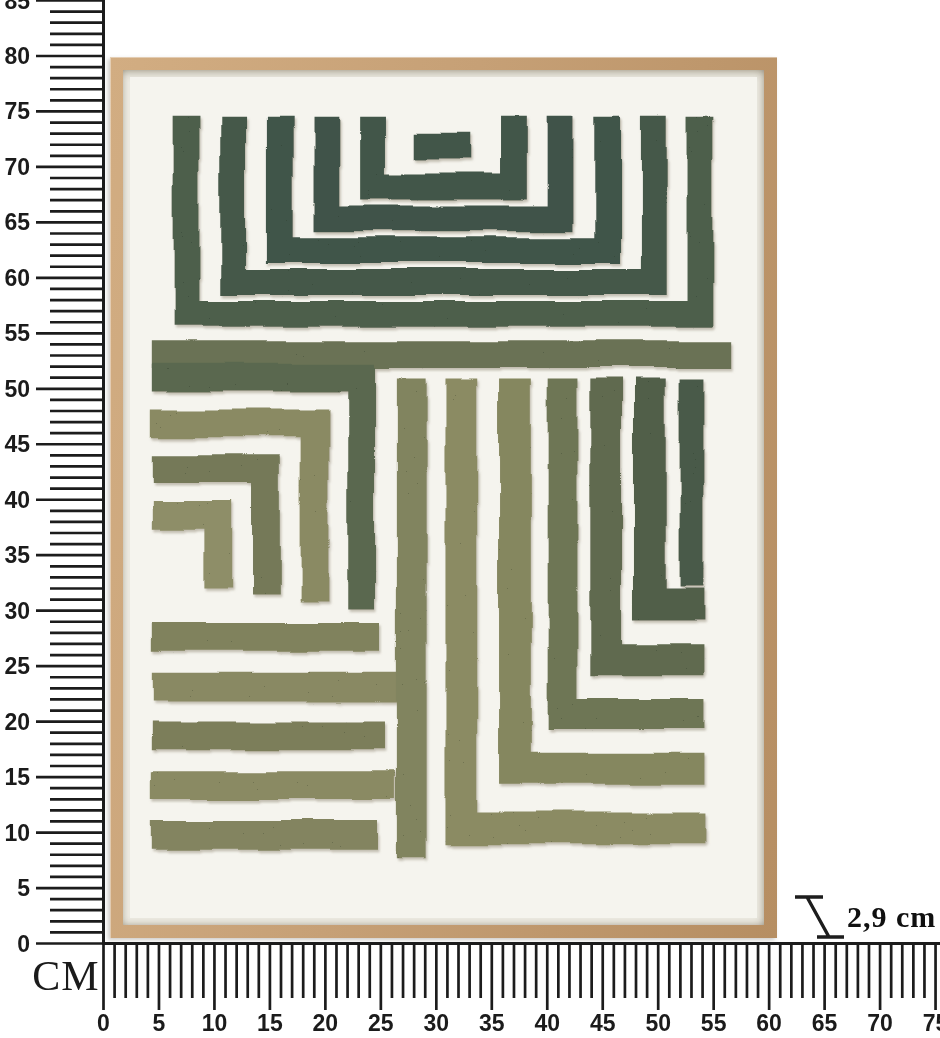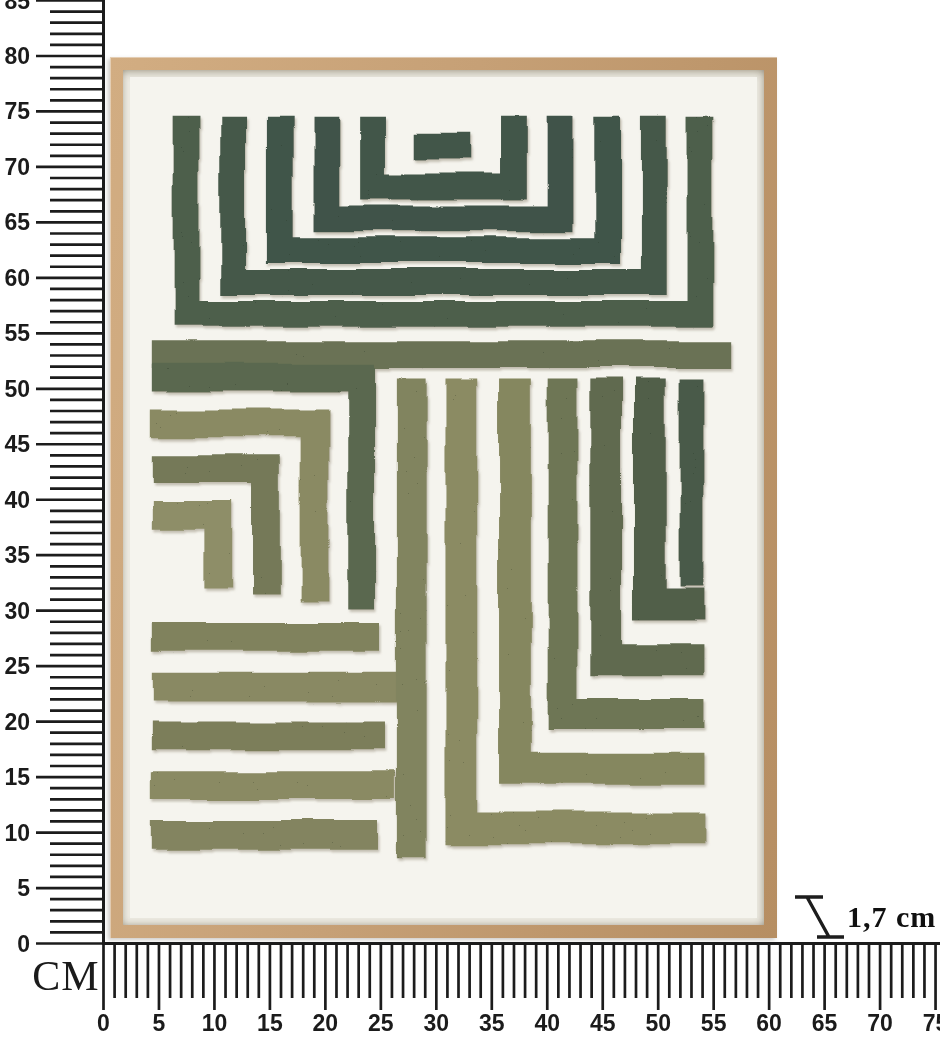--- a/index.html
+++ b/index.html
@@ -299,16 +299,16 @@
             </g>
         </svg>
       </div>
     </div>
   </div>
 
   <div class="depth">
     <svg class="depth-sym" viewBox="0 0 54 50">
       <path d="M3 5 H31 M15 5 L37 45 M25 45 H52" stroke="#1d1d1d" stroke-width="3.4" fill="none"></path>
     </svg>
-    <span class="depth-val">1,7 cm</span>
+    <span class="depth-val">2,9 cm</span>
   </div>
 
 </div>
 
 </body></html>

